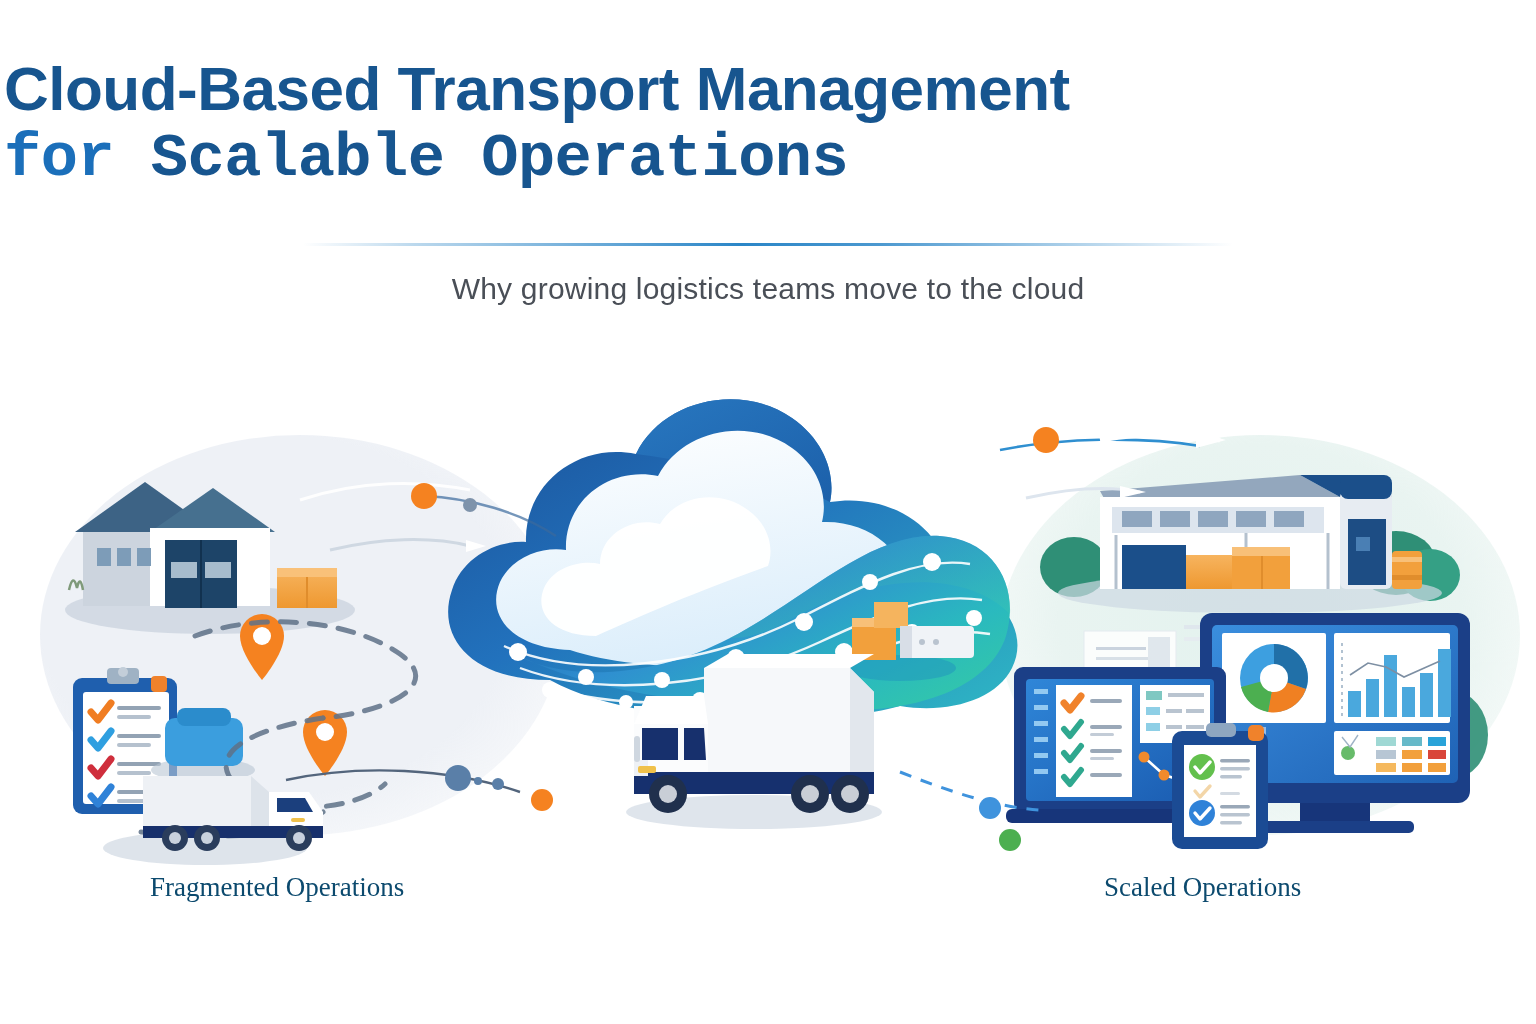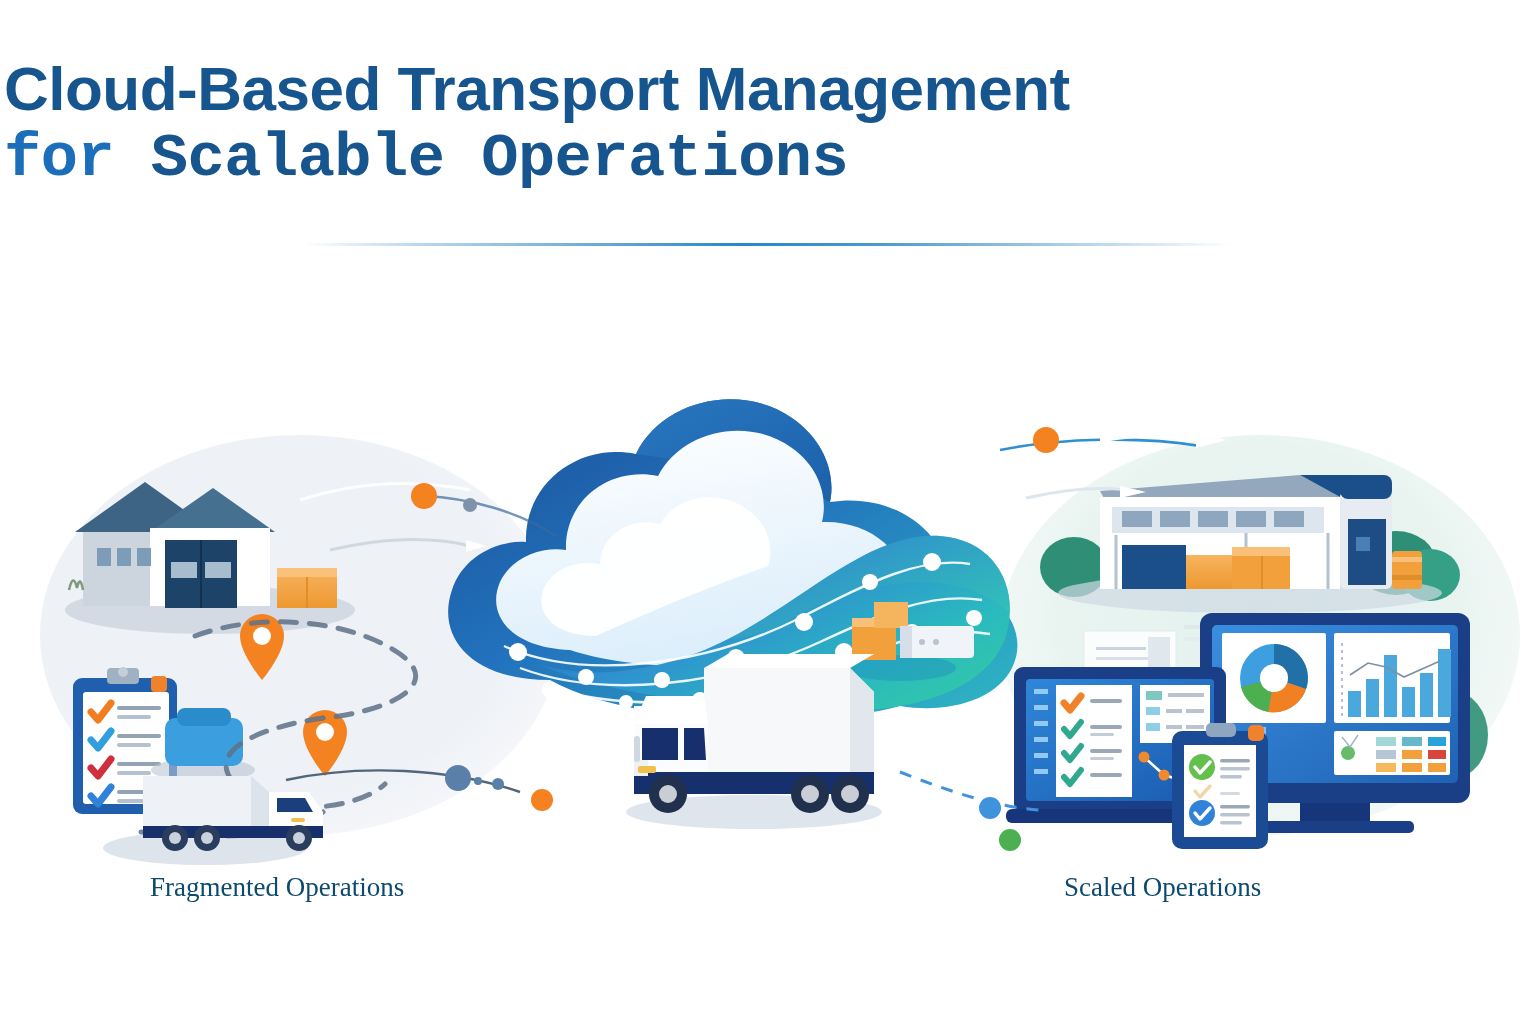--- a/index.html
+++ b/index.html
@@ -132,38 +132,39 @@
 
   
   .caption {
     position: absolute;
     font-size: 27px;
     color: #0c4a6e;
     font-family: "Liberation Serif", "DejaVu Serif", serif;
     white-space: nowrap;
   }
   .caption-left { left: 150px; top: 872px; }
-  .caption-right { left: 1064px; top: 872px; }
+  .caption-right { left: 1104px; top: 872px; }
 
   svg { display: block; overflow: visible; }
 </style>
 </head>
 <body>
 
 <div class="page">
 
   <div class="header">
     <div class="title-line title-line-1">Cloud-Based Transport Management</div>
     <div class="title-line title-line-2">
       <span class="title-for">for </span><span class="title-rest">Scalable Operations</span>
     </div>
   </div>
 
   <div class="divider"></div>
 
+  <div class="subtitle">Why growing logistics teams move to the cloud</div>
 
   <div class="stage">
 
     <div class="blob blob-left"></div>
     <div class="blob blob-right"></div>
 
     <div class="left-cluster">
       <svg width="440" height="420" viewBox="0 0 440 420">
         <defs>
           <linearGradient id="boxL" x1="0" y1="0" x2="0" y2="1">

